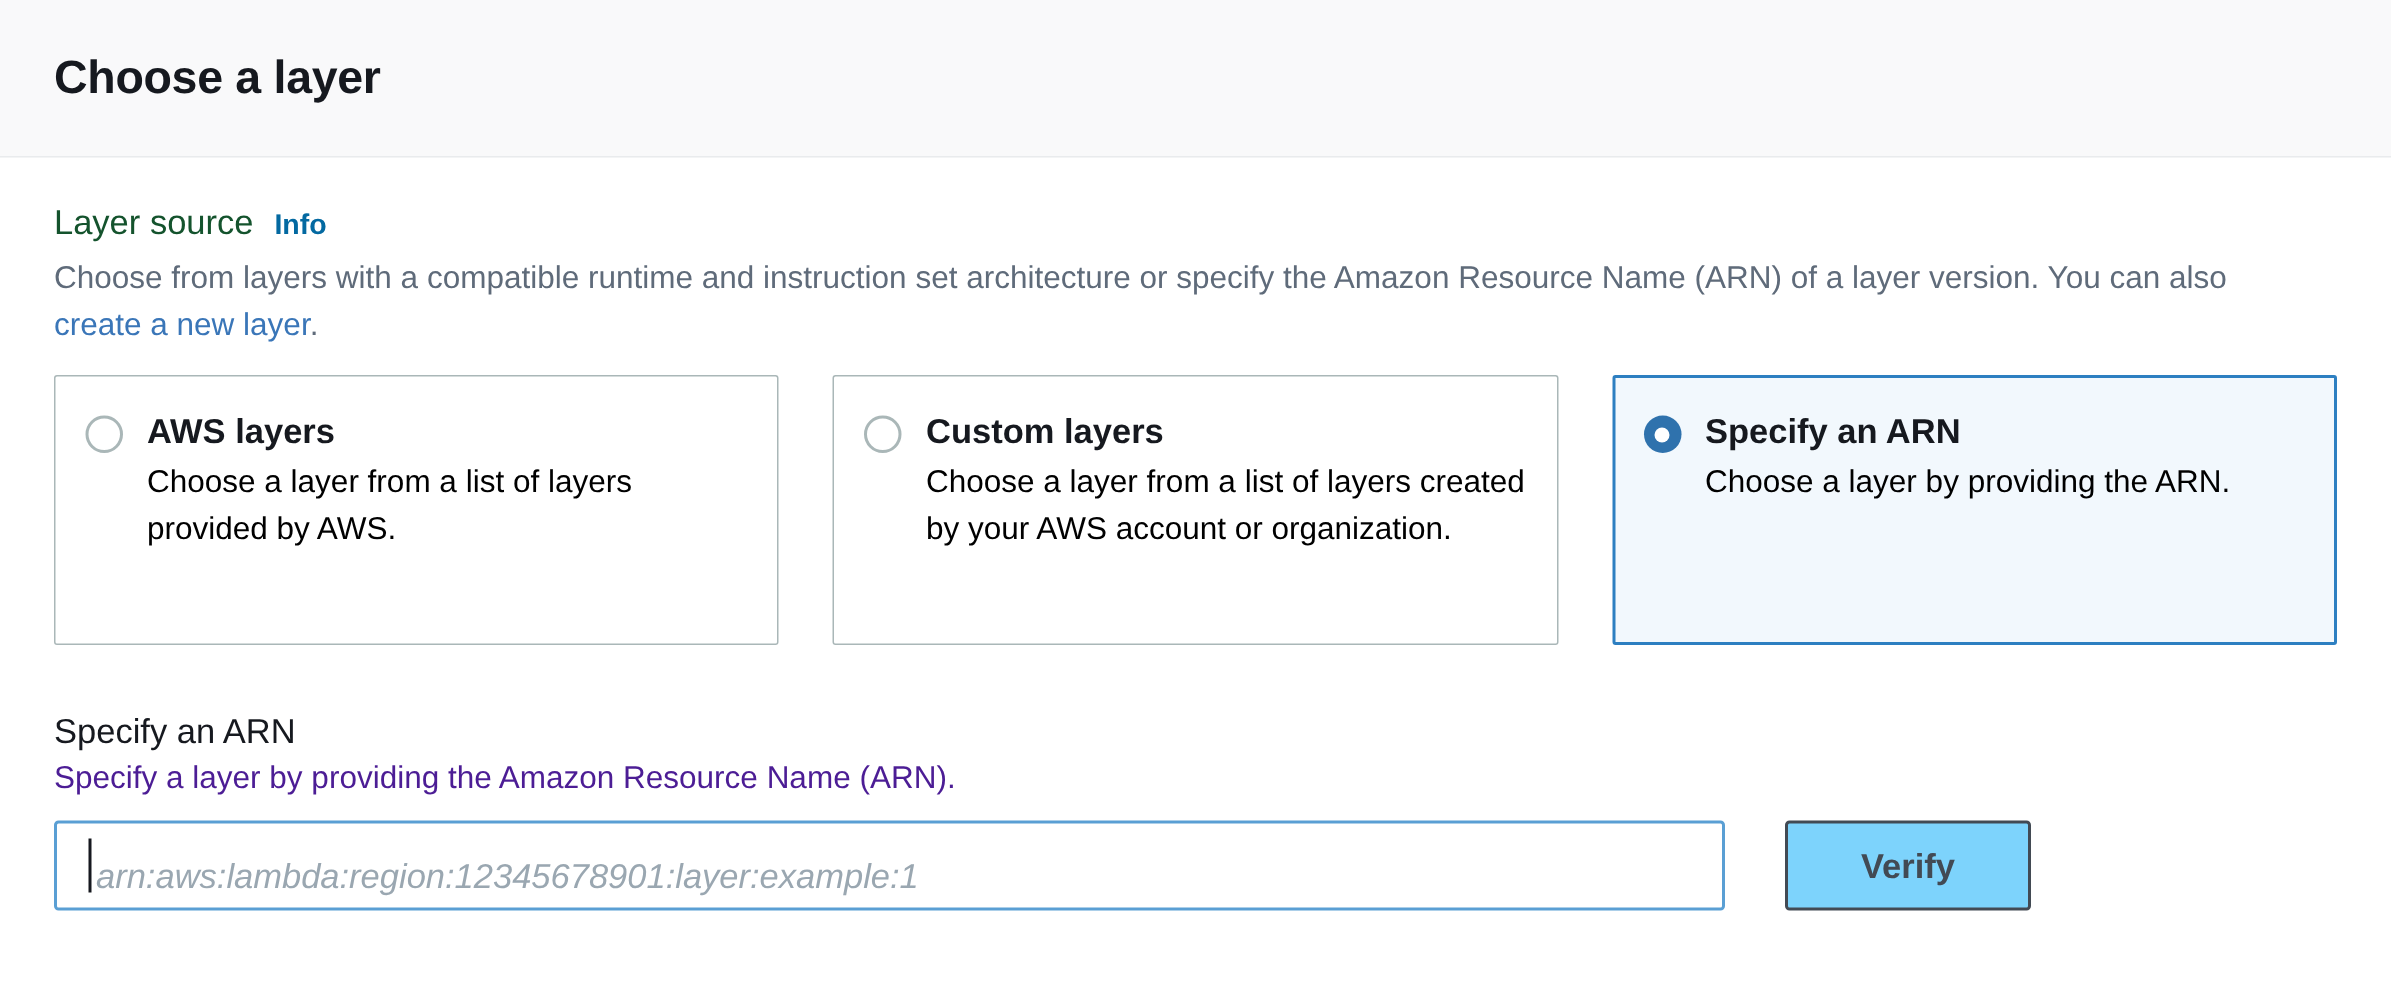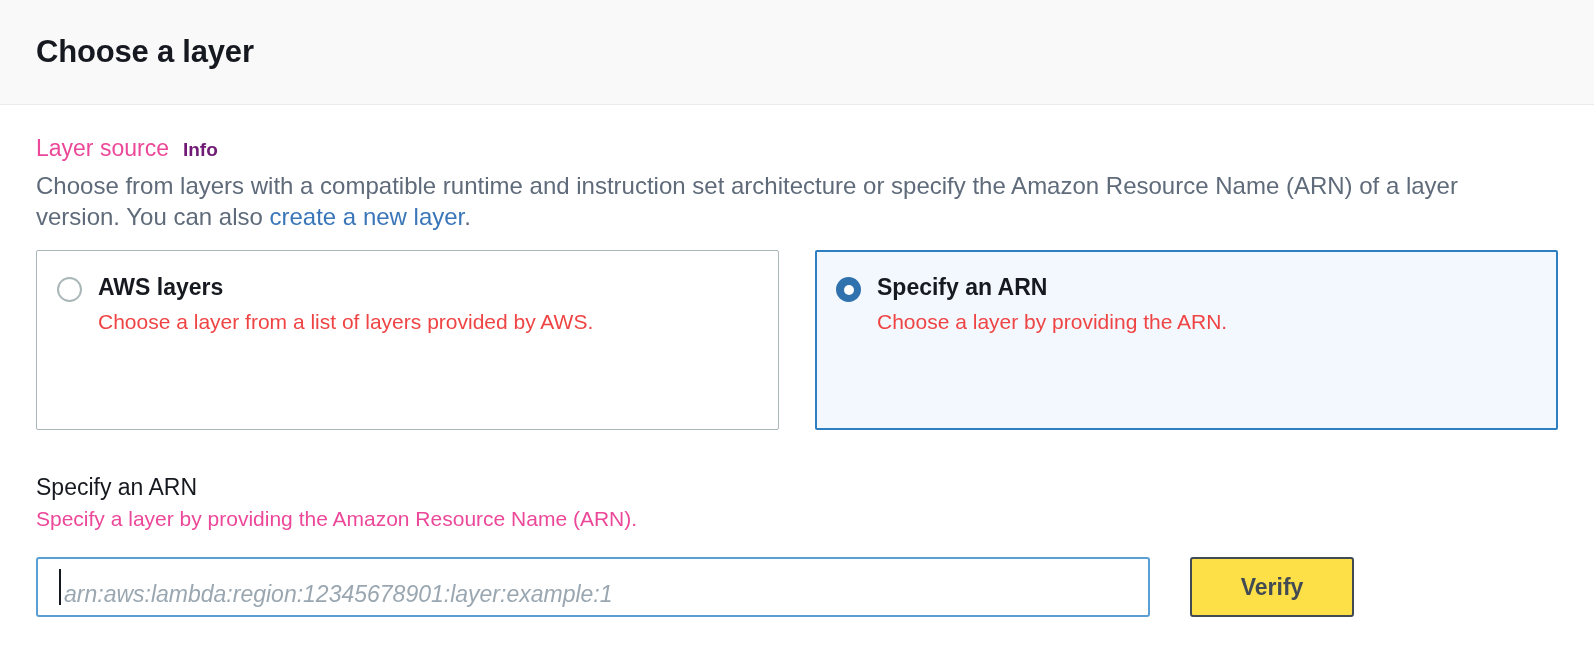--- a/index.html
+++ b/index.html
@@ -39,33 +39,33 @@
   }
 
   .field-label-row {
     display: flex;
     align-items: baseline;
     gap: 14px;
     margin-bottom: 8px;
   }
   .field-label {
     font-size: 23px;
-    color: #ec4899;
+    color: #14532d;
     font-weight: normal;
   }
   .info-link {
     font-size: 19px;
     font-weight: bold;
-    color: #701a75;
+    color: #0369a1;
     text-decoration: none;
     cursor: pointer;
   }
 
   .field-description {
-    font-size: 24px;
+    font-size: 21px;
     line-height: 31px;
     color: #5f6b7a;
     max-width: 1470px;
     margin: 0 0 18px 0;
   }
   .inline-link {
     color: #3a76b8;
     text-decoration: none;
     cursor: pointer;
   }
@@ -124,33 +124,33 @@
   .radio-title {
     font-size: 23px;
     color: #16191f;
     font-weight: 600;
     line-height: 28px;
     margin-bottom: 5px;
   }
   .radio-desc {
     font-size: 21px;
     line-height: 31px;
-    color: #ef4444;
+    color: #000000;
   }
 
   
   .section-title {
     font-size: 23px;
     color: #16191f;
     margin-bottom: 6px;
   }
   .section-desc {
     font-size: 21px;
-    color: #ec4899;
-    margin-bottom: 26px;
+    color: #4c1d95;
+    margin-bottom: 16px;
   }
 
   .arn-row {
     display: flex;
     align-items: stretch;
     gap: 40px;
   }
   .arn-input-wrap {
     width: 1114px;
     position: relative;
@@ -180,21 +180,21 @@
     width: 2px;
     height: 36px;
     background: #16191f;
   }
 
   .verify-button {
     width: 164px;
     height: 60px;
     border: 2px solid #424a54;
     border-radius: 3px;
-    background: #fde047;
+    background: #7dd3fc;
     font-family: "Liberation Sans", sans-serif;
     font-size: 23px;
     font-weight: bold;
     color: #424a54;
     cursor: pointer;
   }
 </style>
 </head>
 <body>
 
@@ -216,20 +216,27 @@
   <div class="radio-card-row">
 
     <div class="radio-card">
       <span class="radio-dot"></span>
       <span class="radio-text" style="display: block;">
         <span class="radio-title" style="display: block;">AWS layers</span>
         <span class="radio-desc" style="display: block;">Choose a layer from a list of layers provided by AWS.</span>
       </span>
     </div>
 
+    <div class="radio-card">
+      <span class="radio-dot"></span>
+      <span class="radio-text" style="display: block;">
+        <span class="radio-title" style="display: block;">Custom layers</span>
+        <span class="radio-desc" style="display: block;">Choose a layer from a list of layers created by your AWS account or organization.</span>
+      </span>
+    </div>
 
     <div class="radio-card selected">
       <span class="radio-dot"></span>
       <span class="radio-text" style="display: block;">
         <span class="radio-title" style="display: block;">Specify an ARN</span>
         <span class="radio-desc" style="display: block;">Choose a layer by providing the ARN.</span>
       </span>
     </div>
 
   </div>

